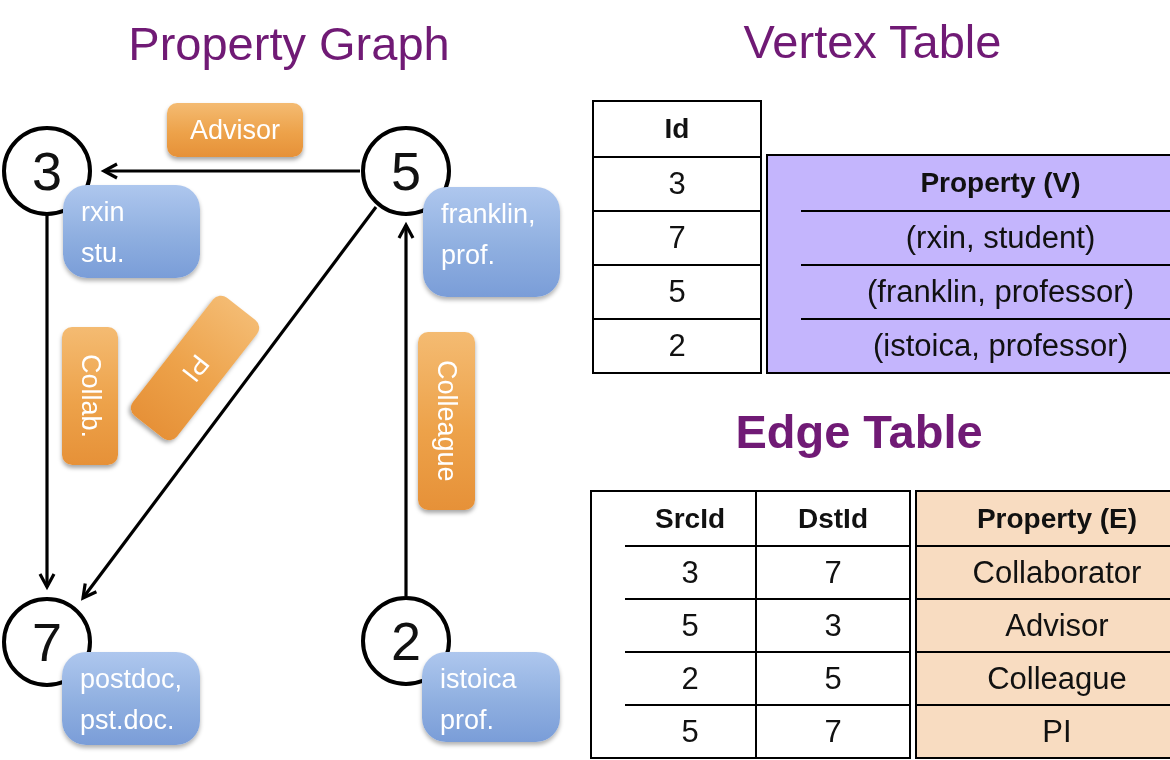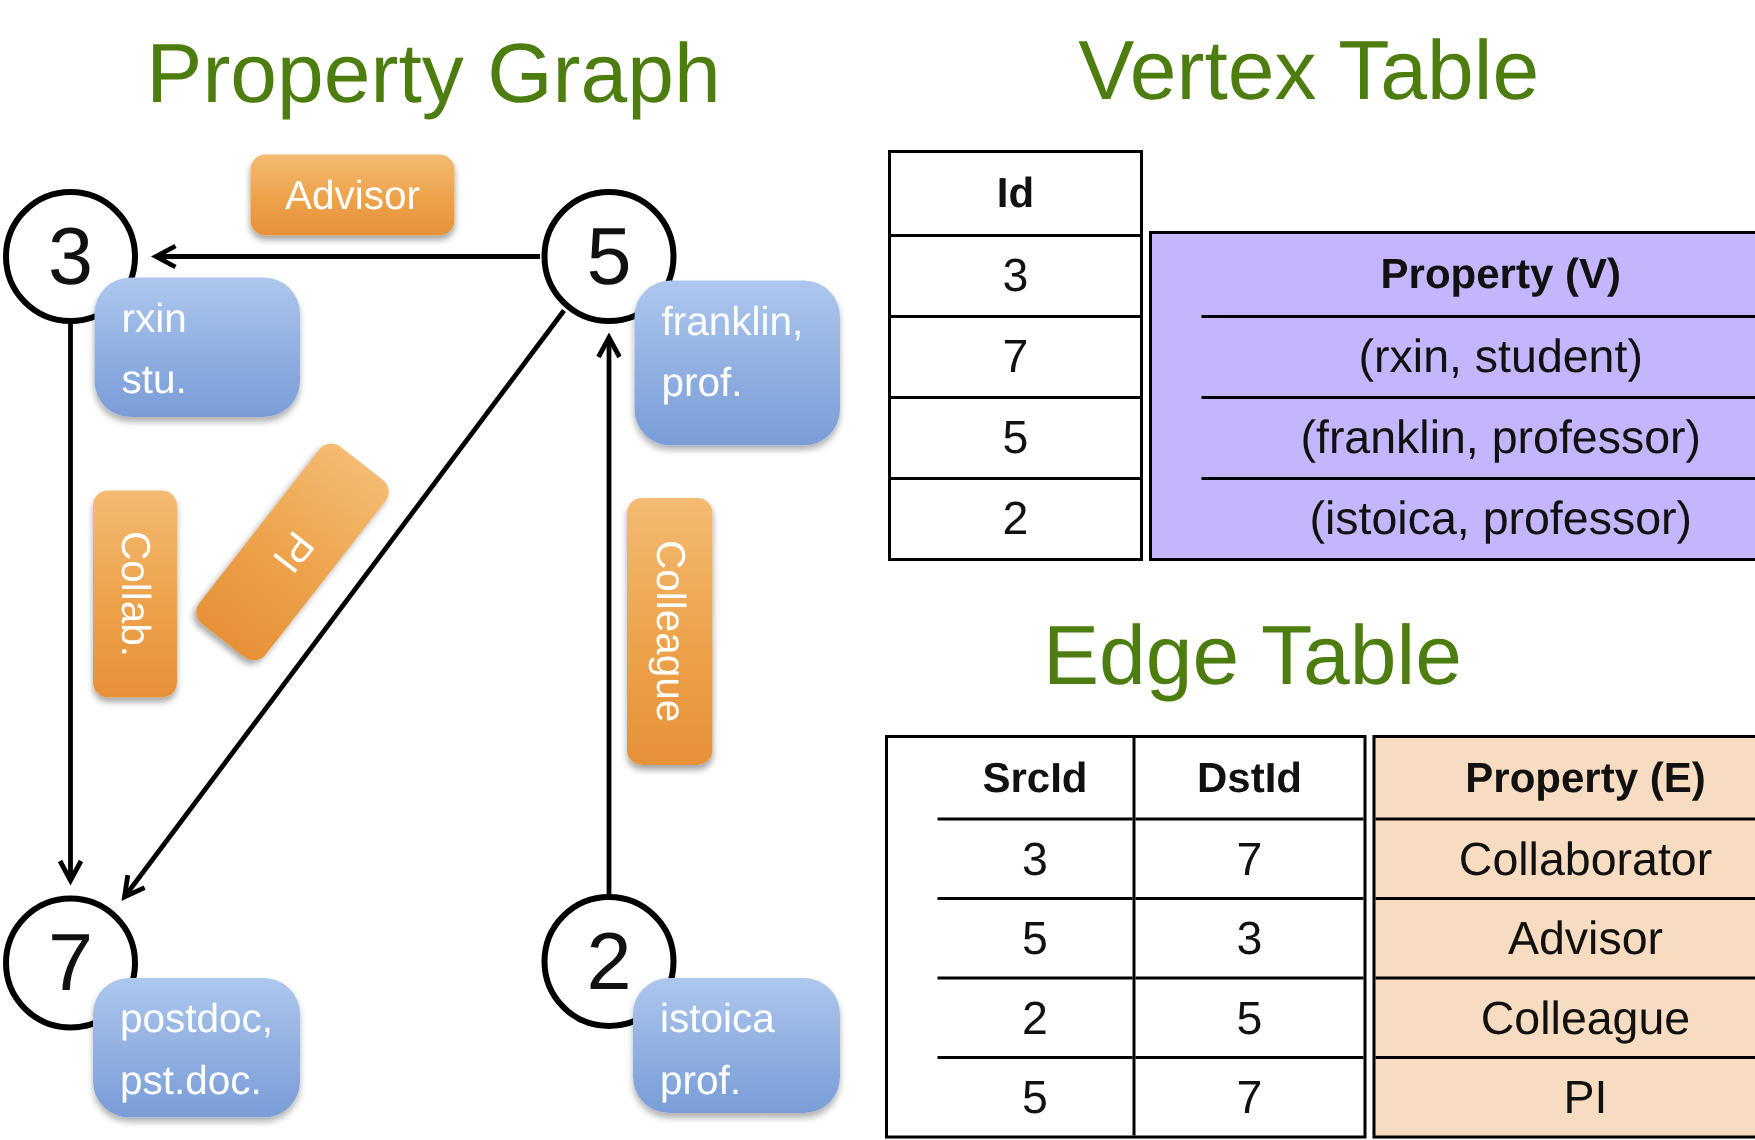--- a/index.html
+++ b/index.html
@@ -1,22 +1,22 @@
 <!DOCTYPE html>
 <html><head>
 <meta charset="utf-8">
 <style>
   html,body{margin:0;padding:0;background:#ffffff;}
   .canvas{
     position:relative;width:1170px;height:760px;background:#ffffff;overflow:hidden;
     font-family:"Liberation Sans","DejaVu Sans",sans-serif;color:#111;
   }
   .title{
-    position:absolute;text-align:center;font-size:56px;font-weight:300;
-    letter-spacing:0px;color:#4d7c0f;white-space:nowrap;
+    position:absolute;text-align:center;font-size:47px;font-weight:300;
+    letter-spacing:0px;color:#701a75;white-space:nowrap;
   }
   
   svg.edges{position:absolute;left:0;top:0;z-index:1;pointer-events:none;}
   .node{
     position:absolute;width:90px;height:90px;border:4px solid #000;border-radius:50%;
     background:#fff;display:flex;align-items:center;justify-content:center;
     font-size:54px;font-weight:300;z-index:2;box-sizing:border-box;
   }
   .elabel{
     position:absolute;z-index:3;display:flex;align-items:center;justify-content:center;
@@ -50,21 +50,21 @@
   .vh{height:54px;} .vr{height:52px;}   
   .eh{height:53px;} .er{height:51px;}   
 </style>
 </head>
 <body>
 
 <div class="canvas">
 
   <div class="title" style="left:0;top:16px;width:578px;">Property Graph</div>
   <div class="title" style="left:590px;top:14px;width:565px;">Vertex Table</div>
-  <div class="title" style="left:580px;top:404px;width:510px;">Edge Table</div>
+  <div class="title" style="left:604px;top:404px;width:510px;font-weight:bold;">Edge Table</div>
 
   <svg class="edges" width="1170" height="760">
     <defs>
       <marker id="arrow" viewBox="0 0 20 20" refX="16" refY="10" markerWidth="20" markerHeight="20" markerUnits="userSpaceOnUse" orient="auto">
         <path d="M3,3 L16,10 L3,17" fill="none" stroke="#000" stroke-width="3.2"></path>
       </marker>
     </defs>
     <line x1="360" y1="171" x2="104" y2="171" stroke="#000" stroke-width="3.2" marker-end="url(#arrow)"></line>
     <line x1="47" y1="215" x2="47" y2="587" stroke="#000" stroke-width="3.2" marker-end="url(#arrow)"></line>
     <line x1="376" y1="207" x2="83" y2="598" stroke="#000" stroke-width="3.2" marker-end="url(#arrow)"></line>

